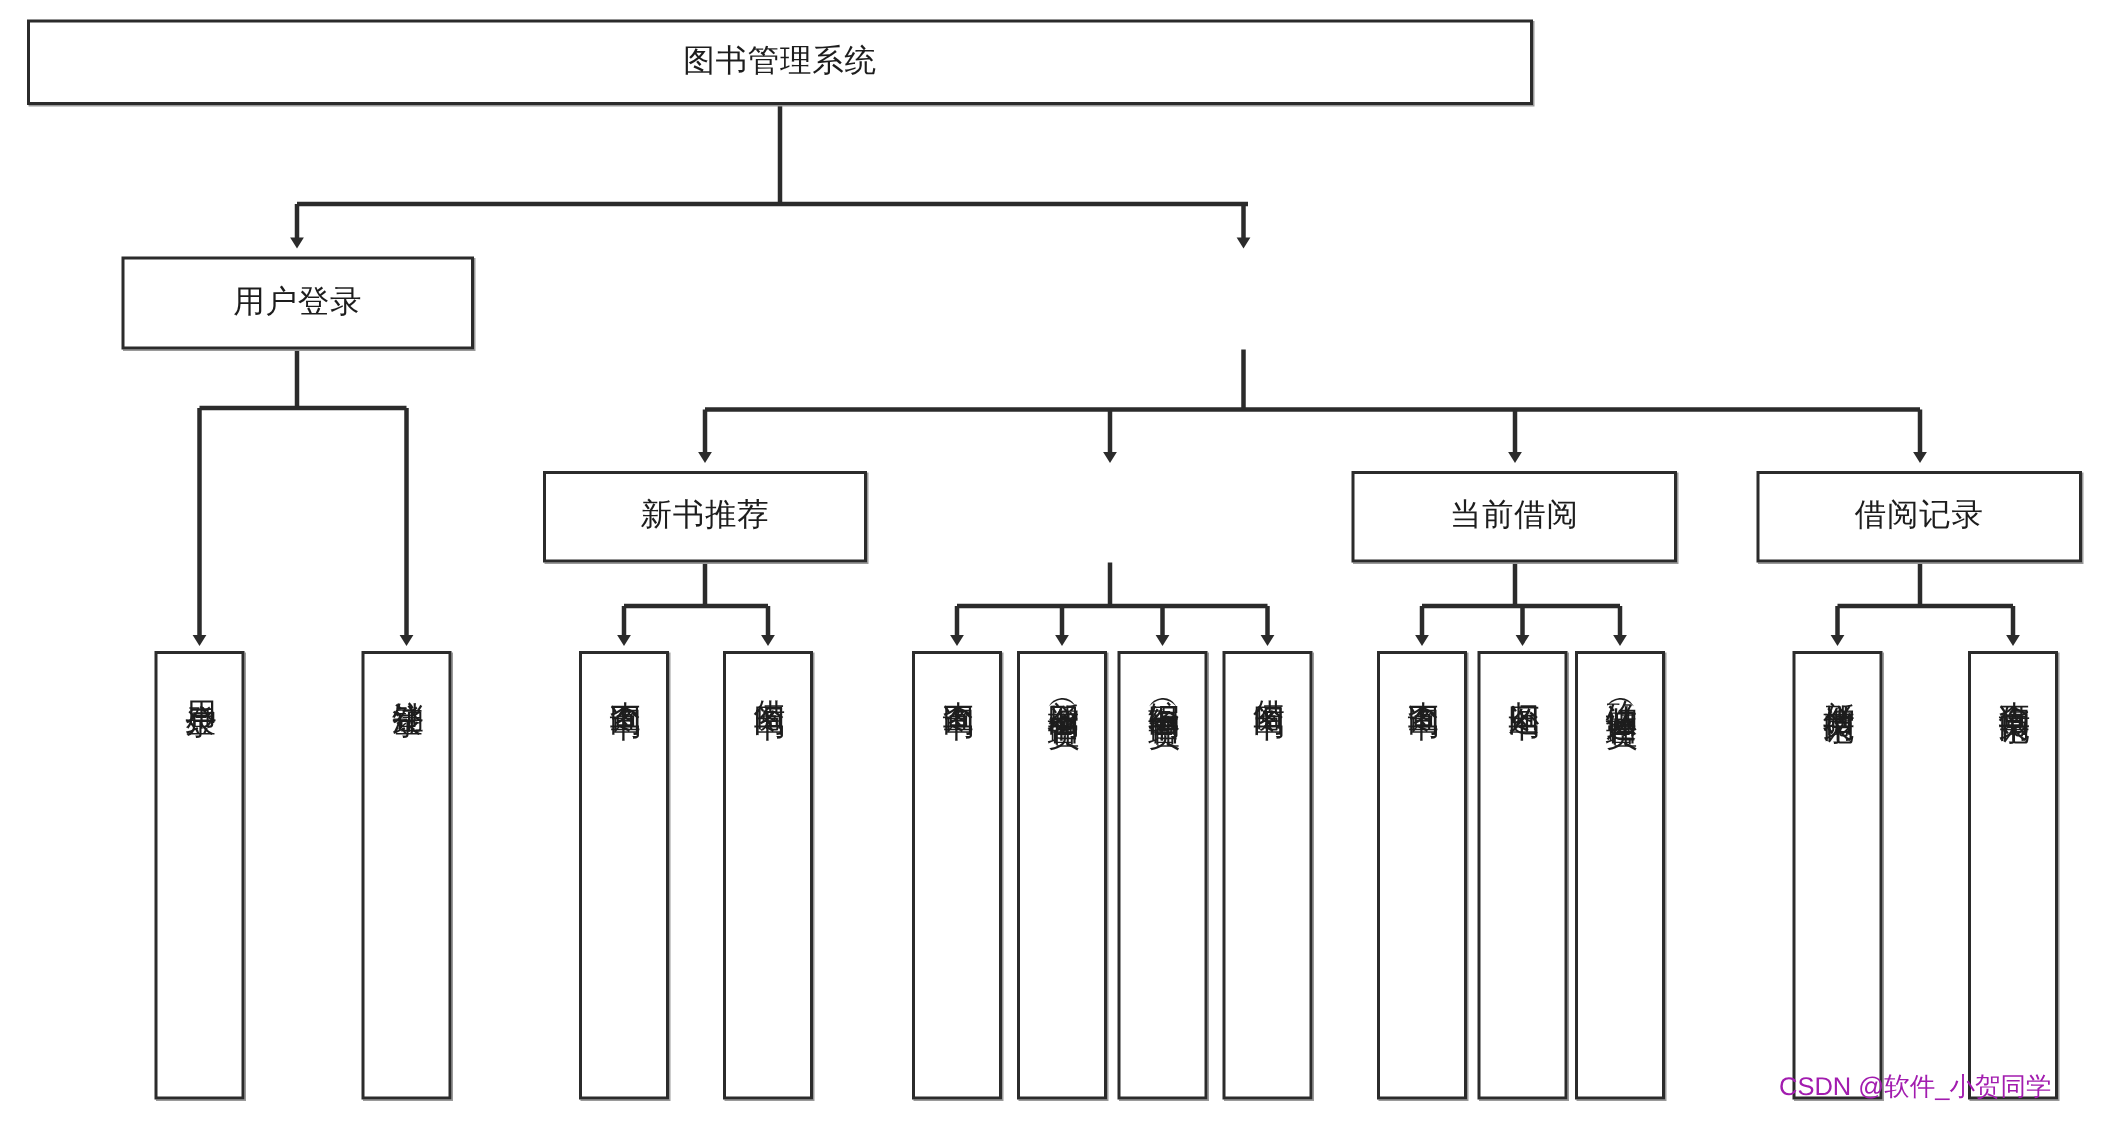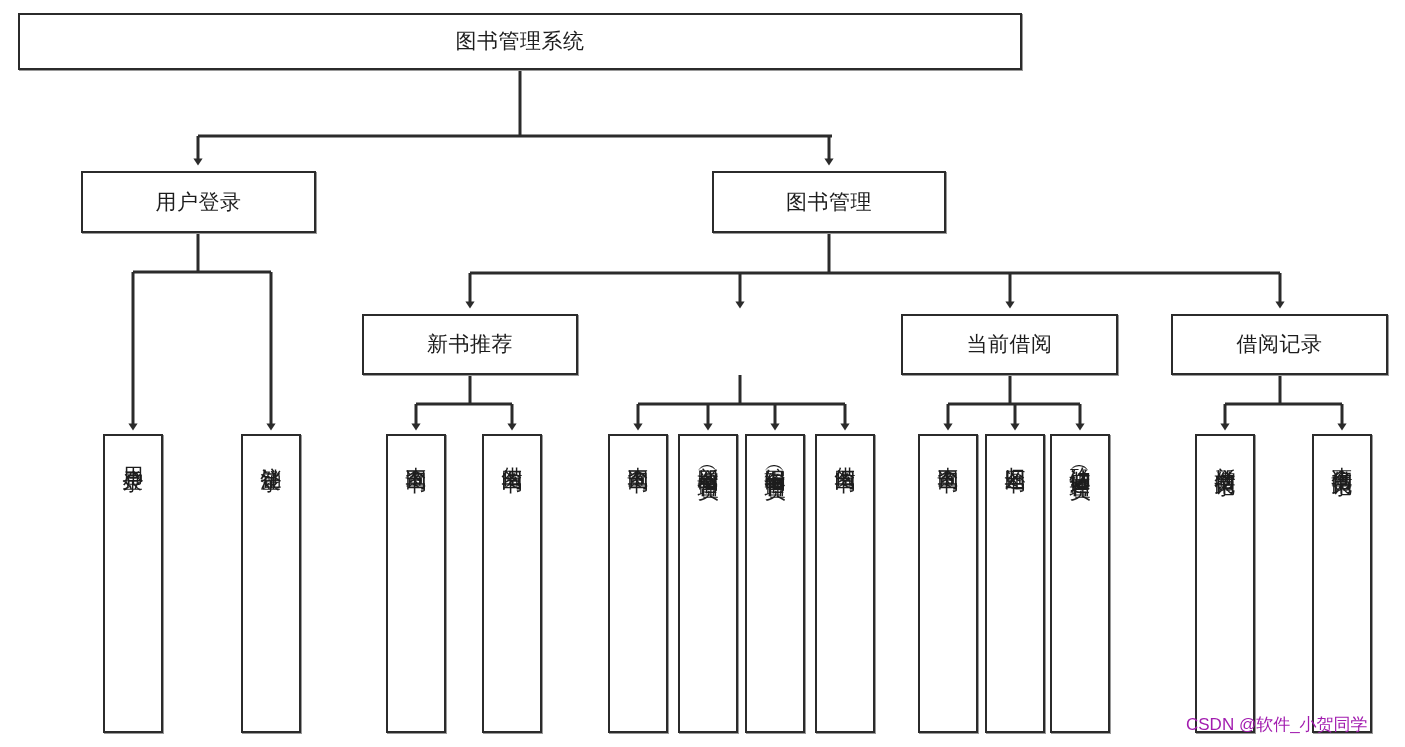--- a/index.html
+++ b/index.html
@@ -132,23 +132,20 @@
   </svg>
 
   <div class="node h" style="left:18px; top:13px; width:1004px; height:57px;">
     <span class="label">图书管理系统</span>
   </div>
 
   <div class="node h" style="left:81px; top:171px; width:235px; height:62px;">
     <span class="label">用户登录</span>
   </div>
 
-  <div class="node h" style="left:712px; top:171px; width:234px; height:62px;">
-    <span class="label">图书管理</span>
-  </div>
 
   <div class="node h" style="left:362px; top:314px; width:216px; height:61px;">
     <span class="label">新书推荐</span>
   </div>
 
 
   <div class="node h" style="left:1171px; top:314px; width:217px; height:61px;">
     <span class="label">借阅记录</span>
   </div>
 

